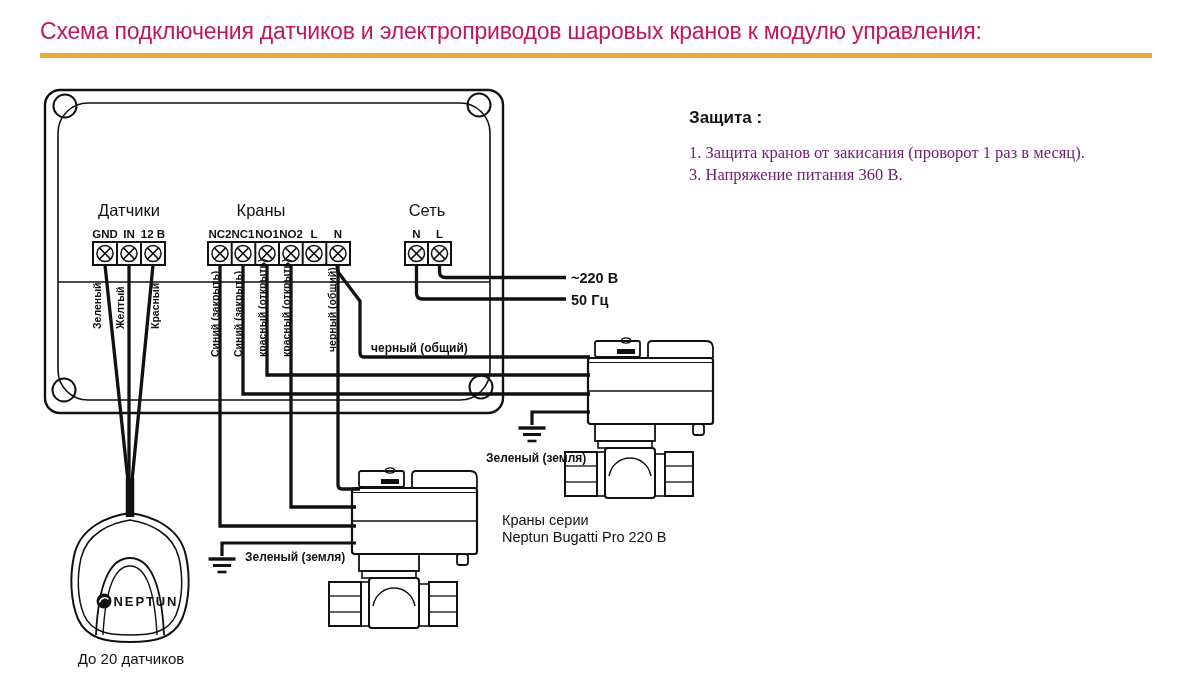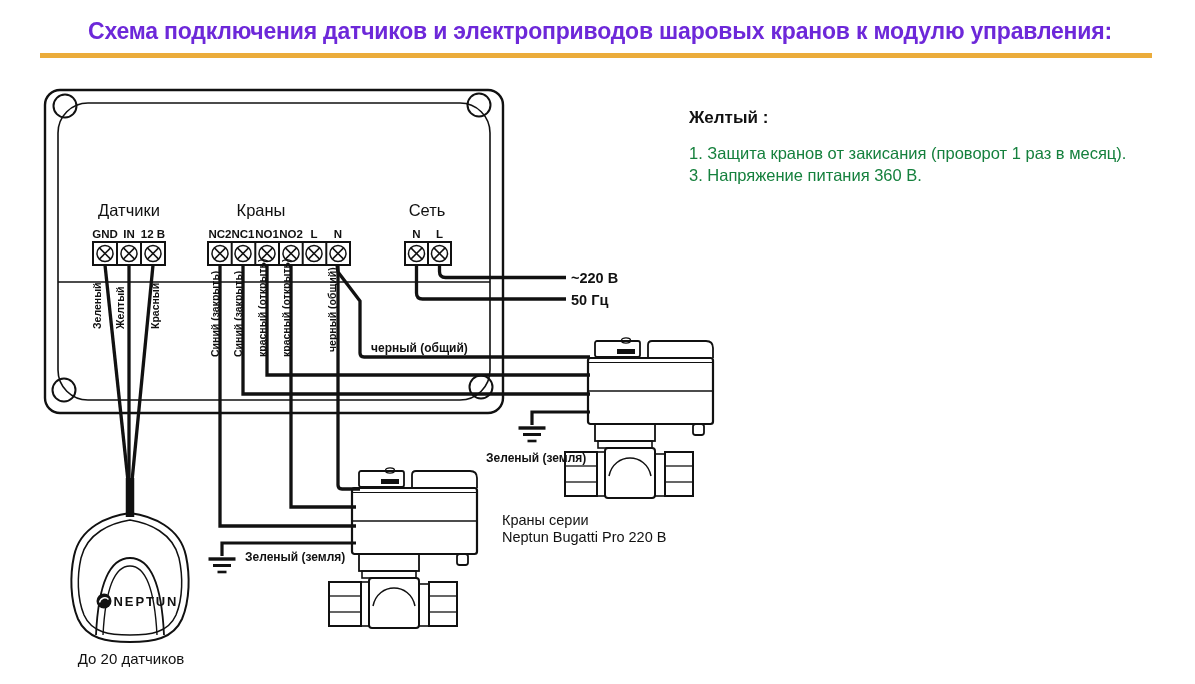--- a/index.html
+++ b/index.html
@@ -1,42 +1,42 @@
 <!DOCTYPE html>
 <html><head>
 <meta charset="utf-8">
 <style>
   html,body{margin:0;padding:0;background:#fff;width:1195px;height:684px;overflow:hidden;}
   .page{position:relative;width:1195px;height:684px;background:#fff;font-family:"Liberation Sans",sans-serif;color:#111;}
-  .title{position:absolute;left:40px;top:18px;width:1120px;font-size:23px;font-weight:700;letter-spacing:-0.2px;color:#6d28d9;text-align:center;}
+  .title{position:absolute;left:40px;top:18px;width:1120px;font-size:23px;font-weight:400;letter-spacing:-0.2px;color:#be185d;}
   .rule{position:absolute;left:40px;top:53px;width:1112px;height:5px;}
   .diagram{position:absolute;left:0;top:0;}
   .functions{position:absolute;left:689px;top:108px;width:500px;}
   .f-head{font-size:17px;font-weight:700;margin-bottom:14px;}
-  .f-line{font-size:16.5px;line-height:22px;color:#15803d;}
+  .f-line{font-size:16.5px;line-height:22px;color:#701a75;font-family:Liberation Serif, serif;}
   .f-indent{padding-left:21px;}
   svg text{font-family:"Liberation Sans",sans-serif;fill:#111;stroke:none;}
   .t-group{font-size:16.5px;font-weight:400;text-anchor:middle;}
   .t-term{font-size:11.5px;font-weight:700;text-anchor:middle;}
   .t-rot{font-size:10.5px;font-weight:700;}
   .t-small{font-size:12px;font-weight:700;}
   .t-power{font-size:14.5px;font-weight:700;}
   .t-cap{font-size:14.5px;font-weight:400;}
   .t-count{font-size:15px;font-weight:400;text-anchor:middle;}
 </style>
 </head>
 <body>
 
 <div class="page">
 
   <div class="title">Схема подключения датчиков и электроприводов шаровых кранов к модулю управления:</div>
   <div class="rule" style="background:#EBAC3B;"></div>
 
   <div class="functions">
-    <div class="f-head">Желтый :</div>
+    <div class="f-head">Защита :</div>
     <div class="f-line">1. Защита кранов от закисания (проворот 1 раз в месяц).</div>
     <div class="f-line">3. Напряжение питания 360 В.</div>
   </div>
 
   <svg class="diagram" width="1195" height="684" viewBox="0 0 1195 684">
     <g fill="none" stroke="#111">
 
       <g>
         <rect x="45" y="90" width="458" height="323" rx="15" stroke-width="2.4"></rect>
         <rect x="58" y="103" width="432" height="297" rx="30" stroke-width="1.6"></rect>

